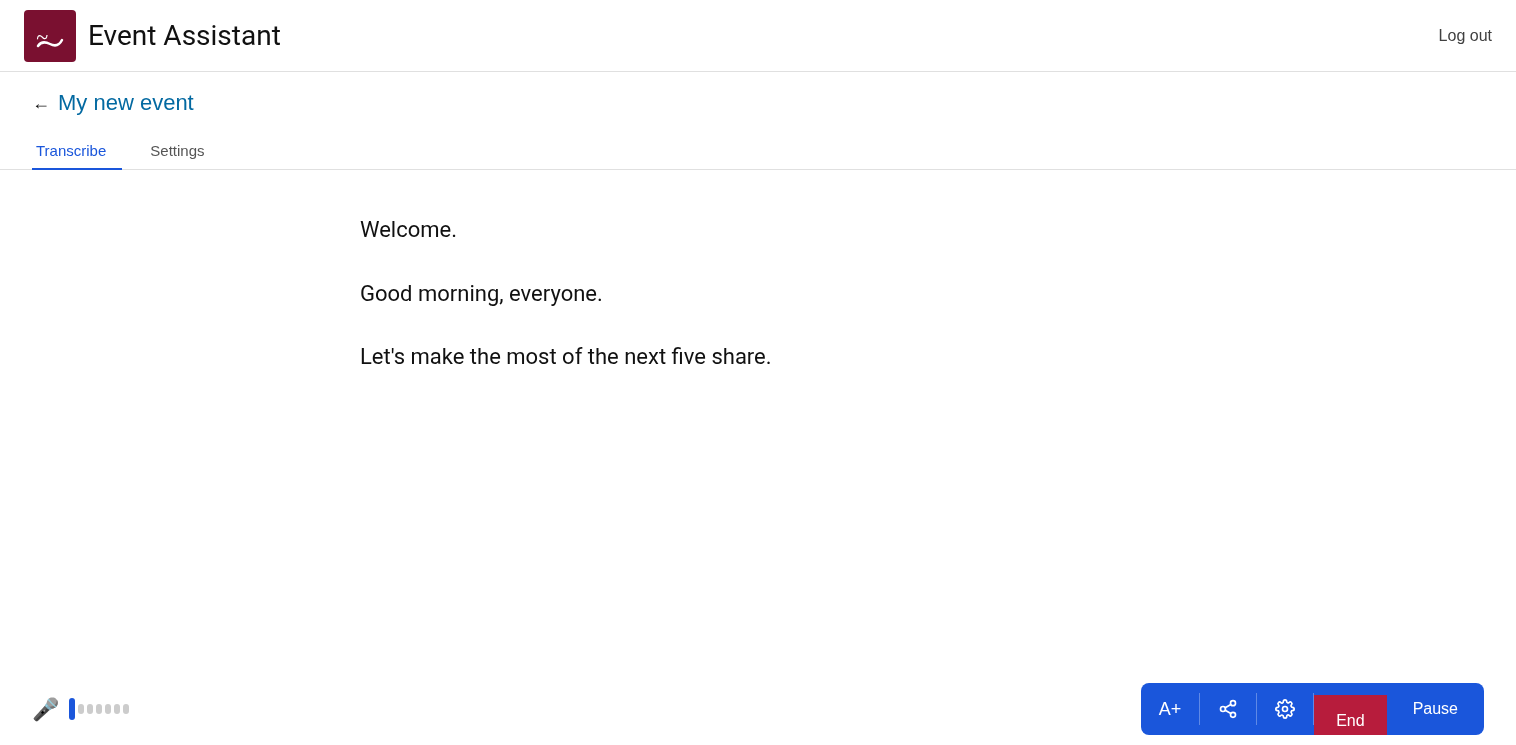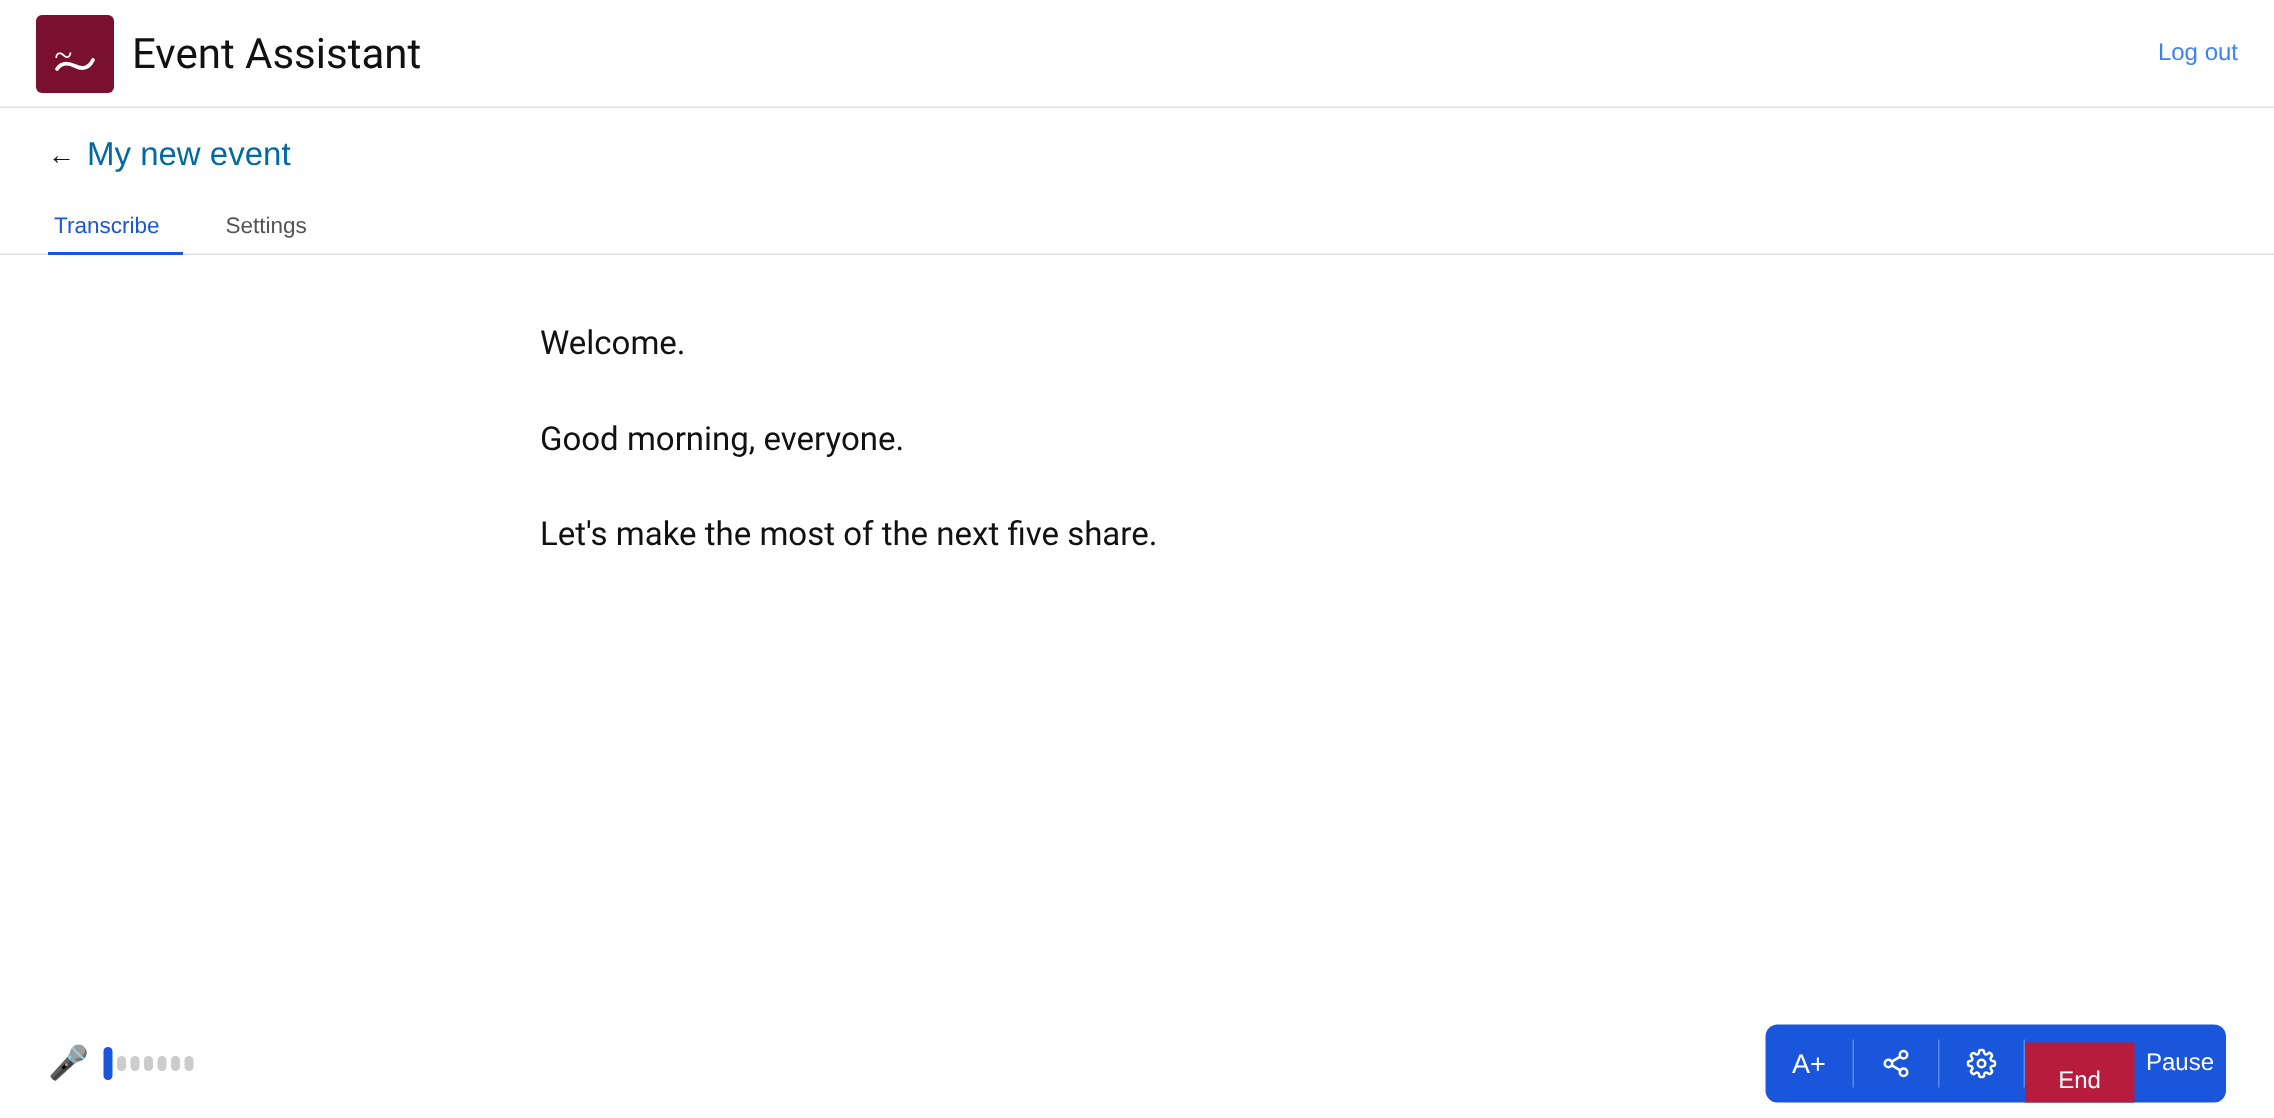--- a/index.html
+++ b/index.html
@@ -33,21 +33,21 @@
       height: 36px;
     }
     .app-title {
       font-size: 28px;
       font-weight: 400;
       color: #111;
     }
     .logout-btn {
       background: none;
       border: none;
-      color: #3b82f6;
+      color: #404040;
       font-size: 16px;
       cursor: pointer;
       font-weight: 400;
       margin-left: 34px;
     }
 
     
     .sub-header {
       padding: 18px 32px 0 32px;
     }
@@ -185,21 +185,21 @@
       height: 100%;
       cursor: pointer;
       margin-top: 24px;
     }
     .pause-btn {
       background: none;
       border: none;
       color: #fff;
       font-size: 16px;
       font-weight: 500;
-      padding: 0 8px;
+      padding: 0 26px;
       height: 100%;
       cursor: pointer;
     }
   </style>
 </head>
 <body>
 
 <header class="header">
   <div class="header-left">
     <div class="logo">

